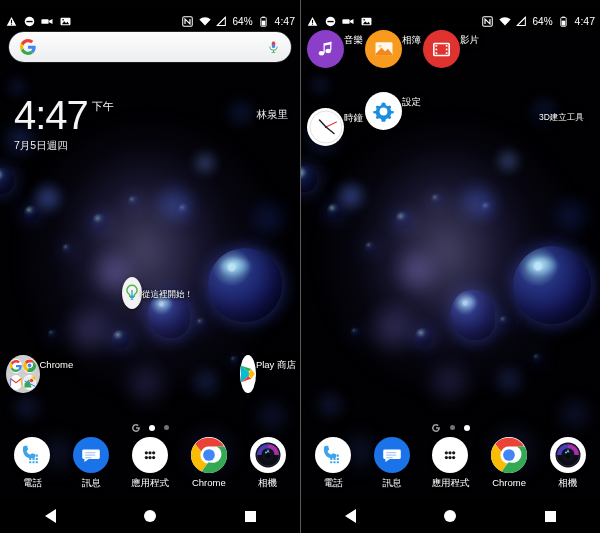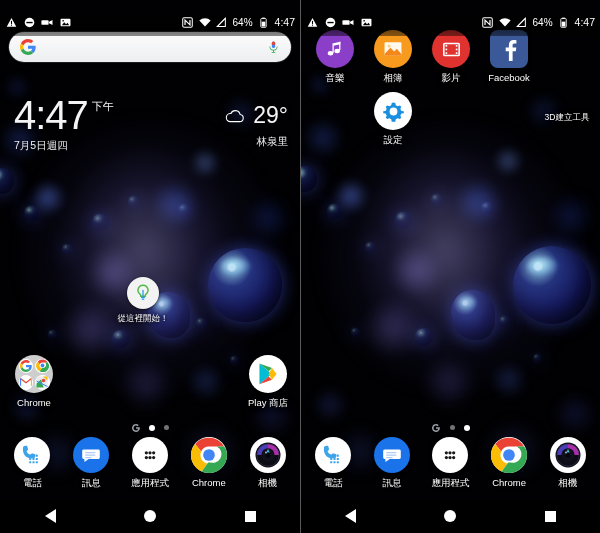--- a/index.html
+++ b/index.html
@@ -38,22 +38,22 @@
   }
   .bigbub::after{
     content:""; position:absolute; left:18%; top:14%;
     width:40%; height:24%; border-radius:50%;
     background:radial-gradient(ellipse at 40% 40%, rgba(190,245,255,0.95), rgba(120,200,255,0.25) 60%, rgba(0,0,0,0) 80%);
     filter:blur(2px);
   }
 
   
   .statusbar{
-    position:absolute; top:16px; left:0; right:0; height:20px;
-    display:flex; align-items:flex-start;
+    position:absolute; top:7px; left:0; right:0; height:20px;
+    display:flex; align-items:flex-end;
     padding:0 5px; z-index:30;
     color:#fff; font-size:10px; letter-spacing:0;
     background:linear-gradient(180deg, rgba(0,0,0,0.82), rgba(0,0,0,0.45));
   }
   .sb-left{ display:flex; align-items:center; gap:6px; }
   .sb-right{ margin-left:auto; display:flex; align-items:center; gap:5px; }
   .sb-ico{ display:inline-flex; width:12px; height:12px; align-items:center; justify-content:center; }
   .sb-ico svg{ display:block; }
   .sb-txt{ font-size:10px; color:#fff; font-family:"Liberation Sans", sans-serif; }
   .sb-clock{ font-size:10.5px; color:#fff; }
@@ -87,39 +87,39 @@
   .weather{
     position:absolute; right:2px; top:6px; text-align:right; color:#fff;
   }
   .w-top{ display:flex; align-items:center; justify-content:flex-end; gap:7px; }
   .temp{ font-size:23px; font-weight:300; color:#f4f4f6; text-shadow:0 1px 4px rgba(0,0,0,0.8); }
   .loc{ font-size:10.5px; margin-top:6px; color:#f0f0f3; text-shadow:0 1px 3px rgba(0,0,0,0.85); }
 
   
   .iconcell{
     position:absolute; width:56px;
-    display:flex; flex-direction:column; align-items:center;
+    display:flex; flex-direction:row; align-items:flex-start;
     z-index:20;
   }
   .iconart{
     width:38px; height:38px; border-radius:50%;
     position:relative; overflow:hidden;
     display:flex; align-items:center; justify-content:center;
     box-shadow:0 1px 3px rgba(0,0,0,0.6);
   }
   .iconart.sq{ border-radius:8px; }
   .iconlabel{
     margin-top:4px; font-size:9.5px; color:#fff; white-space:nowrap;
     text-shadow:0 1px 3px rgba(0,0,0,0.95), 0 0 6px rgba(0,0,0,0.8);
   }
 
   
   .shortcut{
-    position:absolute; left:113px; top:277px; width:60px;
-    display:flex; flex-direction:column; align-items:center; z-index:20;
+    position:absolute; left:122px; top:277px; width:60px;
+    display:flex; flex-direction:row; align-items:center; z-index:20;
   }
   .bulb-circle{
     width:32px; height:32px; border-radius:50%;
     background:#f3f3f3; display:flex; align-items:center; justify-content:center;
     box-shadow:0 1px 3px rgba(0,0,0,0.6);
   }
   .shortcut .iconlabel{ font-size:8.5px; margin-top:4px; }
 
   
   .folderart{
@@ -293,28 +293,20 @@
       </span>
     </div>
 
     <div class="clockw">
       <div class="clock-row">
         <span class="time">4:47</span>
         <span class="ampm">下午</span>
       </div>
       <div class="date">7月5日週四</div>
       <div class="weather">
-        <div class="w-top">
-          <span>
-            <svg viewBox="0 0 28 18" width="22" height="14">
-              <path d="M7.4 16.2h12.6a4.6 4.6 0 0 0 .5-9.17 6.2 6.2 0 0 0-11.78-1.2A4.9 4.9 0 0 0 7.4 16.2z" fill="none" stroke="#fff" stroke-width="1.4" stroke-linejoin="round"></path>
-            </svg>
-          </span>
-          <span class="temp">29°</span>
-        </div>
         <div class="loc">林泉里</div>
       </div>
     </div>
 
     <div class="shortcut">
       <div class="bulb-circle">
         <svg viewBox="0 0 24 24" width="20" height="20">
           <path d="M12 2.6a6 6 0 0 0-3.6 10.8c.6.5.9 1.1.9 1.8v.6h5.4v-.6c0-.7.3-1.3.9-1.8A6 6 0 0 0 12 2.6z" fill="none" stroke="#52b84a" stroke-width="1.7"></path>
           <rect x="9.6" y="16.6" width="4.8" height="1.5" rx="0.6" fill="#2196f3"></rect>
           <rect x="10.4" y="18.6" width="3.2" height="1.4" rx="0.6" fill="#2196f3"></rect>
@@ -602,29 +594,34 @@
     <div class="iconcell" style="left:64px; top:30px;">
       <div class="iconart" style="background:#f79a1e;">
         <svg viewBox="0 0 26 26" width="22" height="22">
           <rect x="3" y="5" width="20" height="16" rx="1.6" fill="#fff8ec"></rect>
           <path d="M3 19 L10 11.5 L14.4 16 L17.6 12.8 L23 19.2 L23 19.4 A1.6 1.6 0 0 1 21.4 21 L4.6 21 A1.6 1.6 0 0 1 3 19.4 Z" fill="#f4871a"></path>
           <circle cx="8.4" cy="9.6" r="1.9" fill="#ffd18c"></circle>
         </svg>
       </div>
       <div class="iconlabel">相簿</div>
     </div>
-    <div class="iconcell" style="left:180px; top:30px;">
-      <div class="iconart sq" style="background:#3b5998;">
-        <svg viewBox="0 0 24 24" width="24" height="24">
-          <path d="M15.6 24 L15.6 14.3 L18.8 14.3 L19.3 10.6 L15.6 10.6 L15.6 8.3 C15.6 7.2 15.9 6.5 17.5 6.5 L19.4 6.5 L19.4 3.2 C19.1 3.1 17.9 3 16.6 3 C13.8 3 11.9 4.7 11.9 7.9 L11.9 10.6 L8.7 10.6 L8.7 14.3 L11.9 14.3 L11.9 24 Z" fill="#fff"></path>
-        </svg>
-      </div>
-      <div class="iconlabel">Facebook</div>
-    </div>
-
+
+    <div class="iconcell" style="left:6px; top:108px;">
+      <div class="iconart" style="background:#fff;">
+        <svg viewBox="0 0 36 36" width="36" height="36">
+          <circle cx="18" cy="18" r="17" fill="#fff"></circle>
+          <circle cx="18" cy="18" r="16" fill="none" stroke="#e0e0e0" stroke-width="1"></circle>
+          <path d="M18 18 L11.5 11" stroke="#222" stroke-width="1.5" stroke-linecap="round"></path>
+          <path d="M18 18 L26 24.5" stroke="#222" stroke-width="1.5" stroke-linecap="round"></path>
+          <path d="M18 18 L28.5 13" stroke="#e53935" stroke-width="1.1" stroke-linecap="round"></path>
+          <circle cx="18" cy="18" r="1" fill="#222"></circle>
+        </svg>
+      </div>
+      <div class="iconlabel">時鐘</div>
+    </div>
     <div class="iconcell" style="left:64px; top:92px;">
       <div class="iconart" style="background:#fff;">
         <svg viewBox="0 0 36 36" width="27" height="27">
           <path d="M18 6 l2.4 0.5 0.6 3.1 2.6 1.5 2.9-1.2 1.8 1.8 -1.2 2.9 1.5 2.6 3.1 0.6 0 2.4 -3.1 0.6 -1.5 2.6 1.2 2.9 -1.8 1.8 -2.9-1.2 -2.6 1.5 -0.6 3.1 -2.4 0 -2.4 0 -0.6-3.1 -2.6-1.5 -2.9 1.2 -1.8-1.8 1.2-2.9 -1.5-2.6 -3.1-0.6 0-2.4 3.1-0.6 1.5-2.6 -1.2-2.9 1.8-1.8 2.9 1.2 2.6-1.5 0.6-3.1z" fill="#1a8fe0"></path>
           <circle cx="18" cy="18" r="5.2" fill="#fff"></circle>
         </svg>
       </div>
       <div class="iconlabel">設定</div>
     </div>
     <div class="iconcell" style="left:238px; top:108px;">

